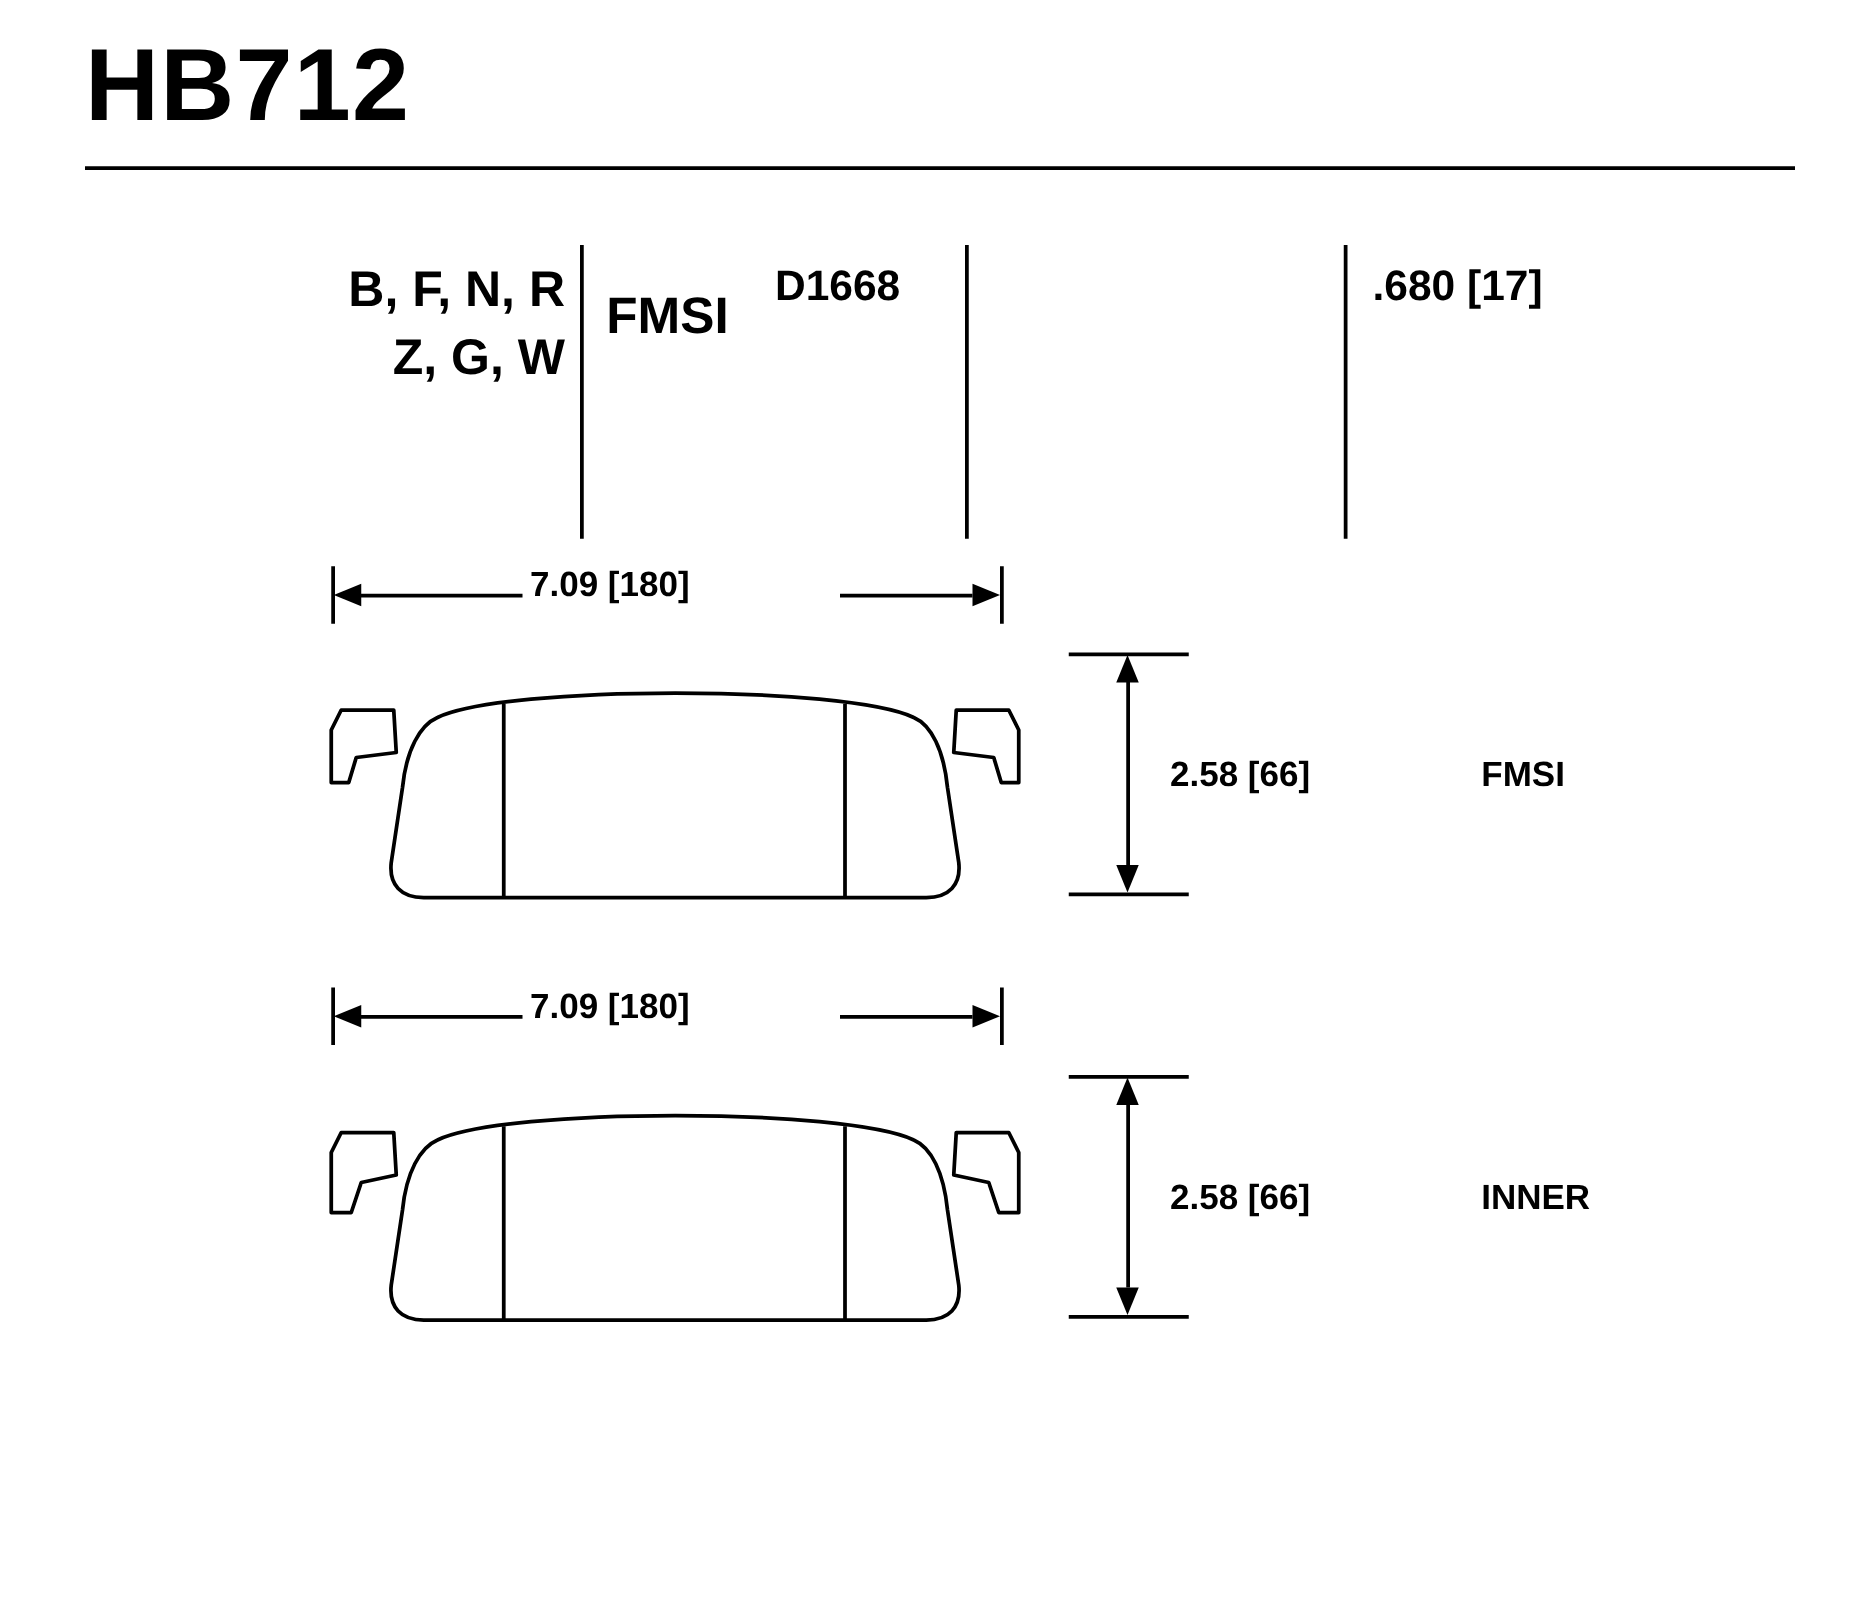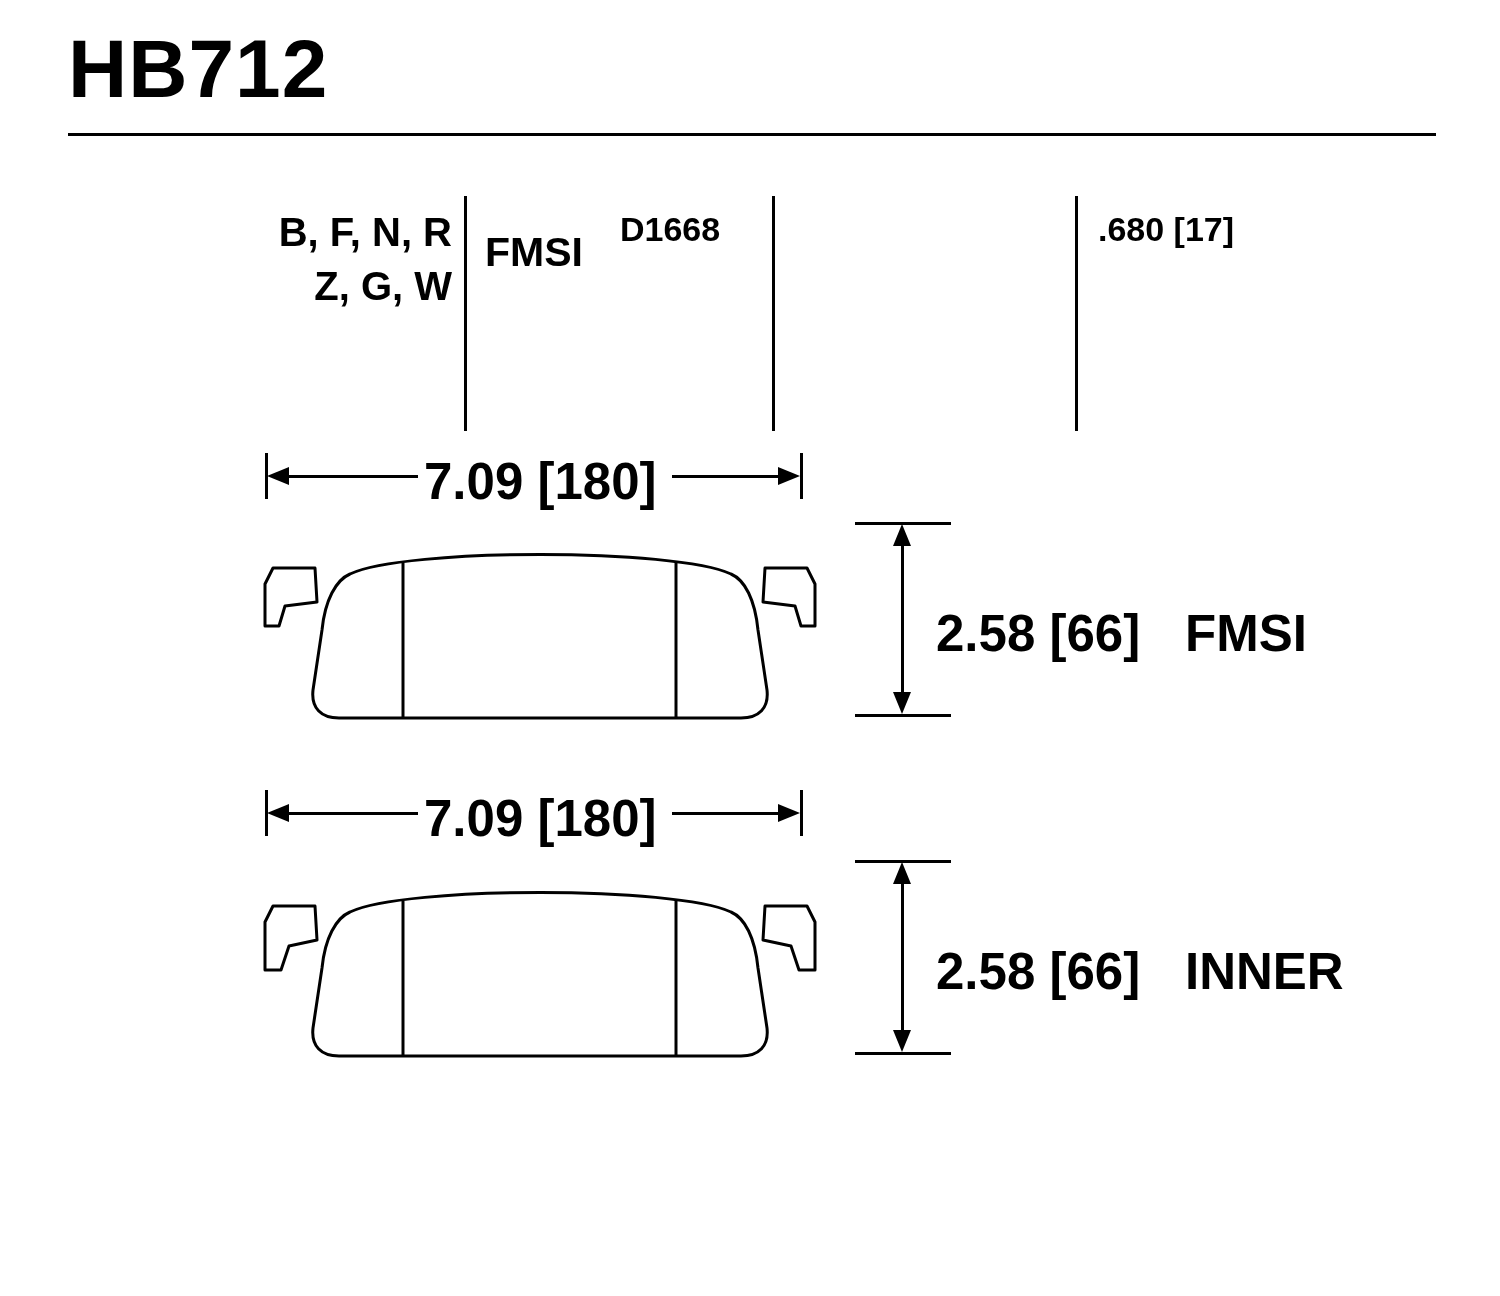--- a/index.html
+++ b/index.html
@@ -113,21 +113,21 @@
     border-right: 9px solid transparent;
     border-bottom: 22px solid #000;
   }
   .arrow-down {
     border-left: 9px solid transparent;
     border-right: 9px solid transparent;
     border-top: 22px solid #000;
   }
   .dim-text {
     position: absolute;
-    font-size: 51px;
+    font-size: 28px;
     font-weight: bold;
     white-space: nowrap;
   }
   .dimline-v {
     position: absolute;
     width: 3px;
     background: #000;
   }
   .tick-h {
     position: absolute;

